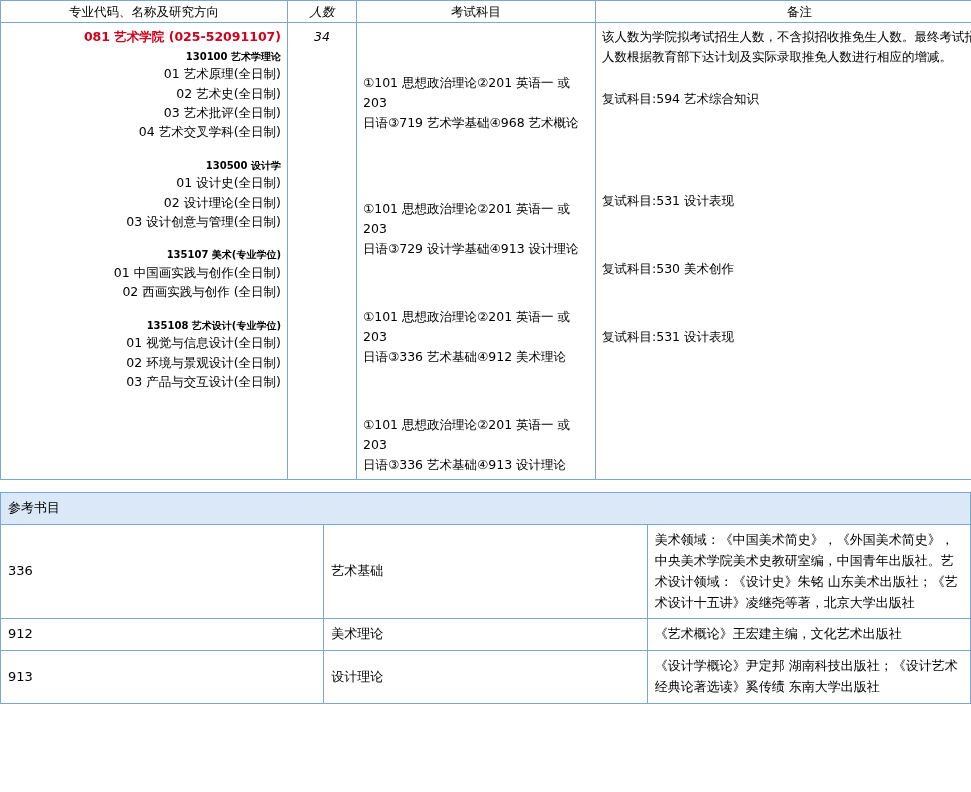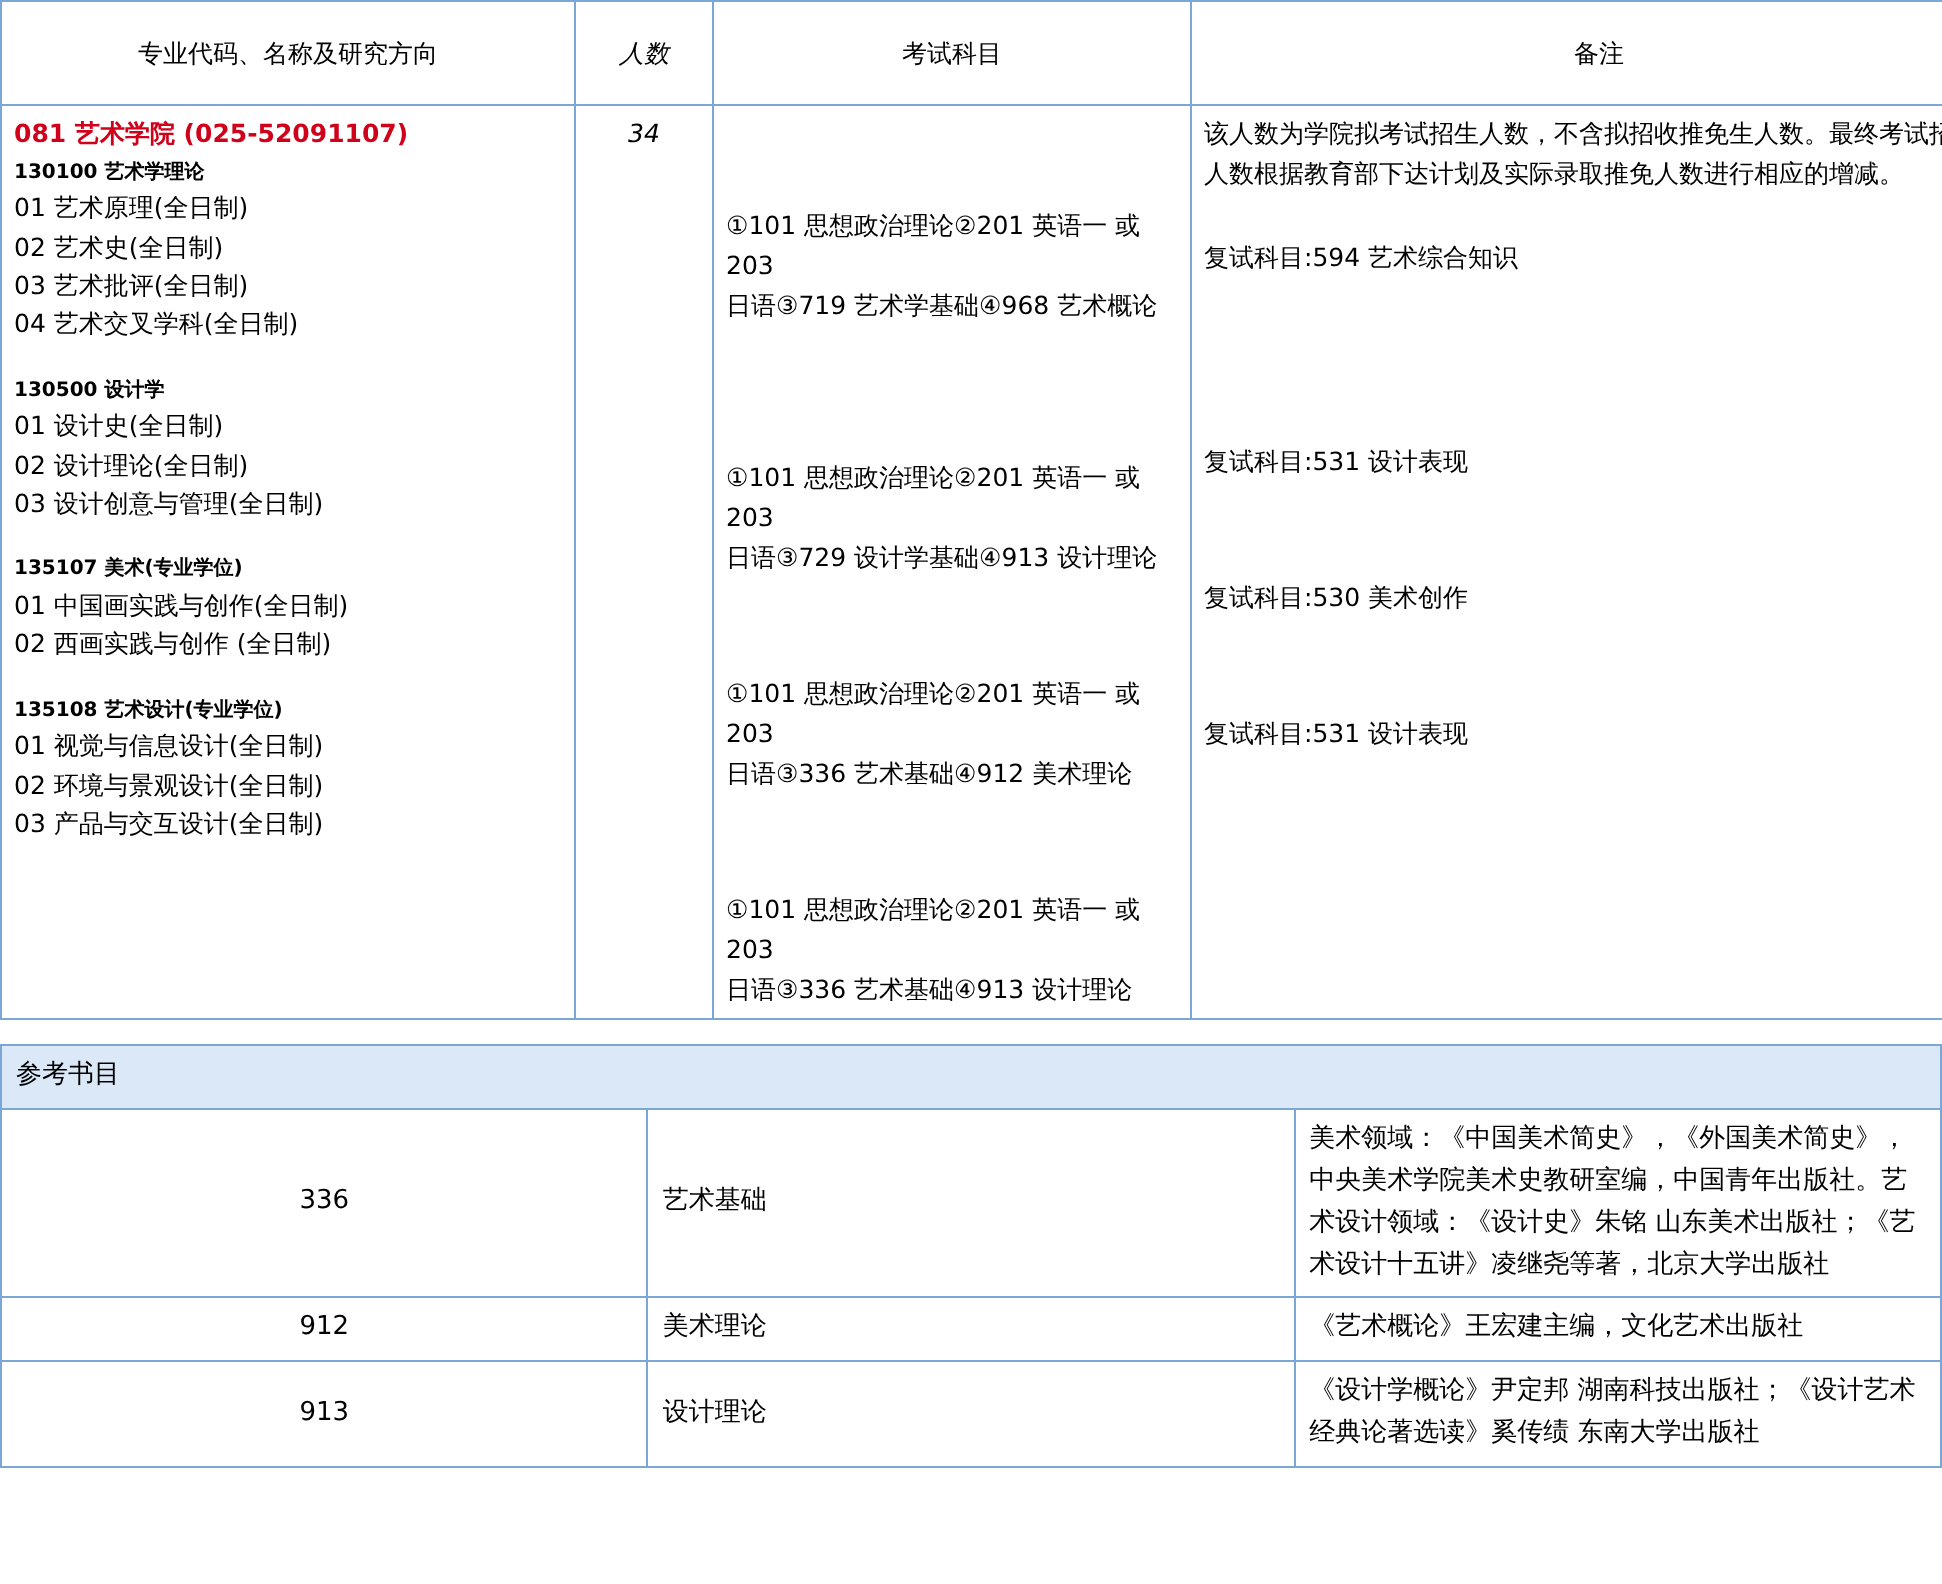--- a/index.html
+++ b/index.html
@@ -30,24 +30,24 @@
     border: 1px solid #7ba7d7;
     vertical-align: top;
     padding: 4px 6px;
     font-weight: normal;
     font-size: 12.5px;
     line-height: 1.55;
   }
   table.main thead th {
     text-align: center;
     vertical-align: middle;
-    padding: 16px 4px;
-    font-size: 12.5px;
-  }
-  .col-major { width: 278px; }
+    padding: 1px 4px;
+    font-size: 12.5px;
+  }
+  .col-major { width: 278px; text-align: right; }
   .col-num   { width: 60px; font-style: italic; }
   .col-exam  { width: 230px; }
   .col-note  { width: 399px; }
 
   td.num-cell {
     text-align: center;
     vertical-align: top;
     padding-top: 5px;
   }
   td.exam-cell {
@@ -116,21 +116,21 @@
     background: #dbe8f7;
     font-weight: bold;
     text-align: left;
   }
   .ref-head-row td.center {
     text-align: center;
   }
   .c-code { width: 66px; }
   .c-name { width: 76px; }
   .c-books { width: auto; }
-  td.code-cell { vertical-align: middle; text-align: center; }
+  td.code-cell { vertical-align: middle; }
   td.name-cell { vertical-align: middle; }
   td.books-cell { vertical-align: middle; }
 </style>
 </head>
 <body>
 
 <div class="page">
 
   <table class="main">
     <thead>

